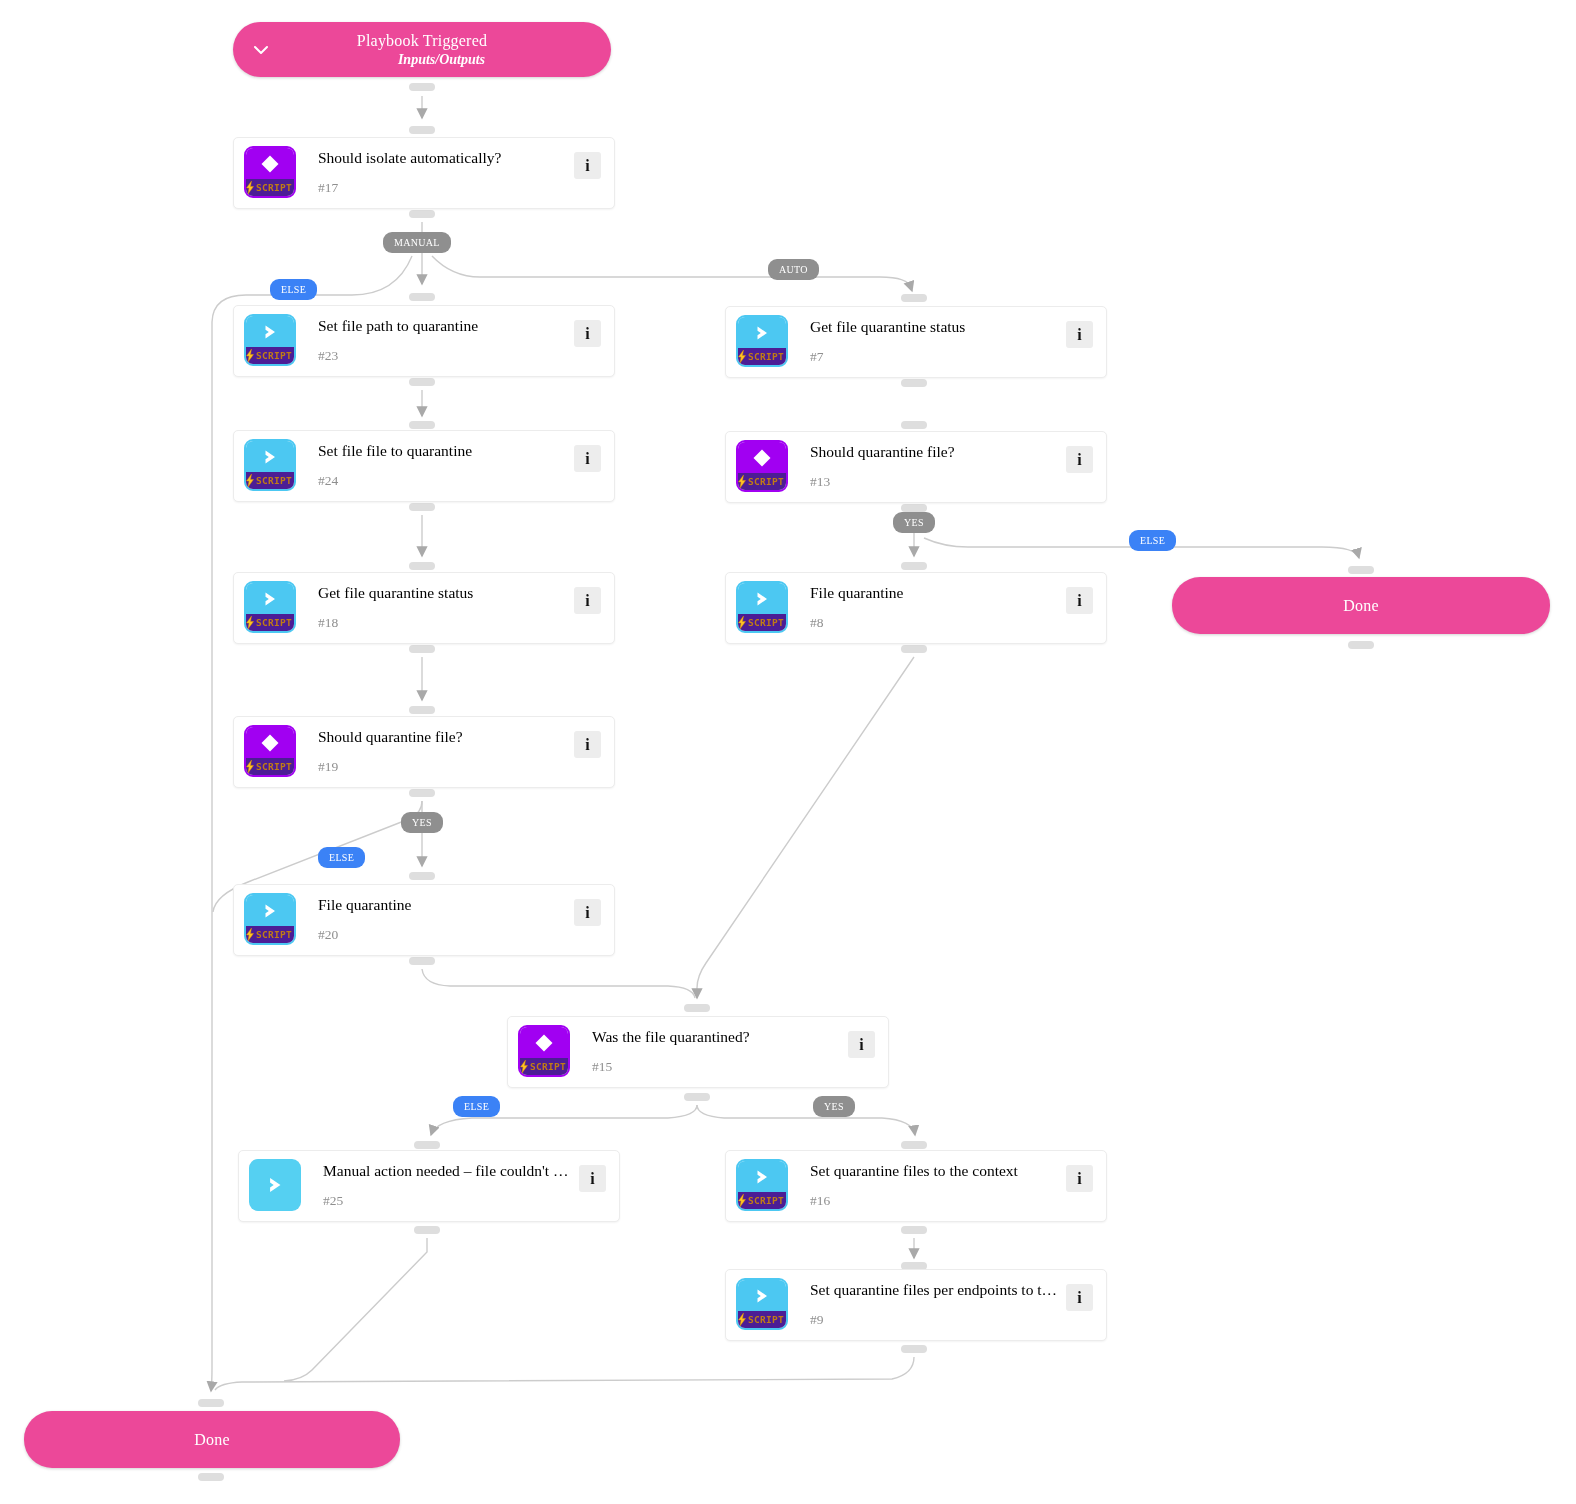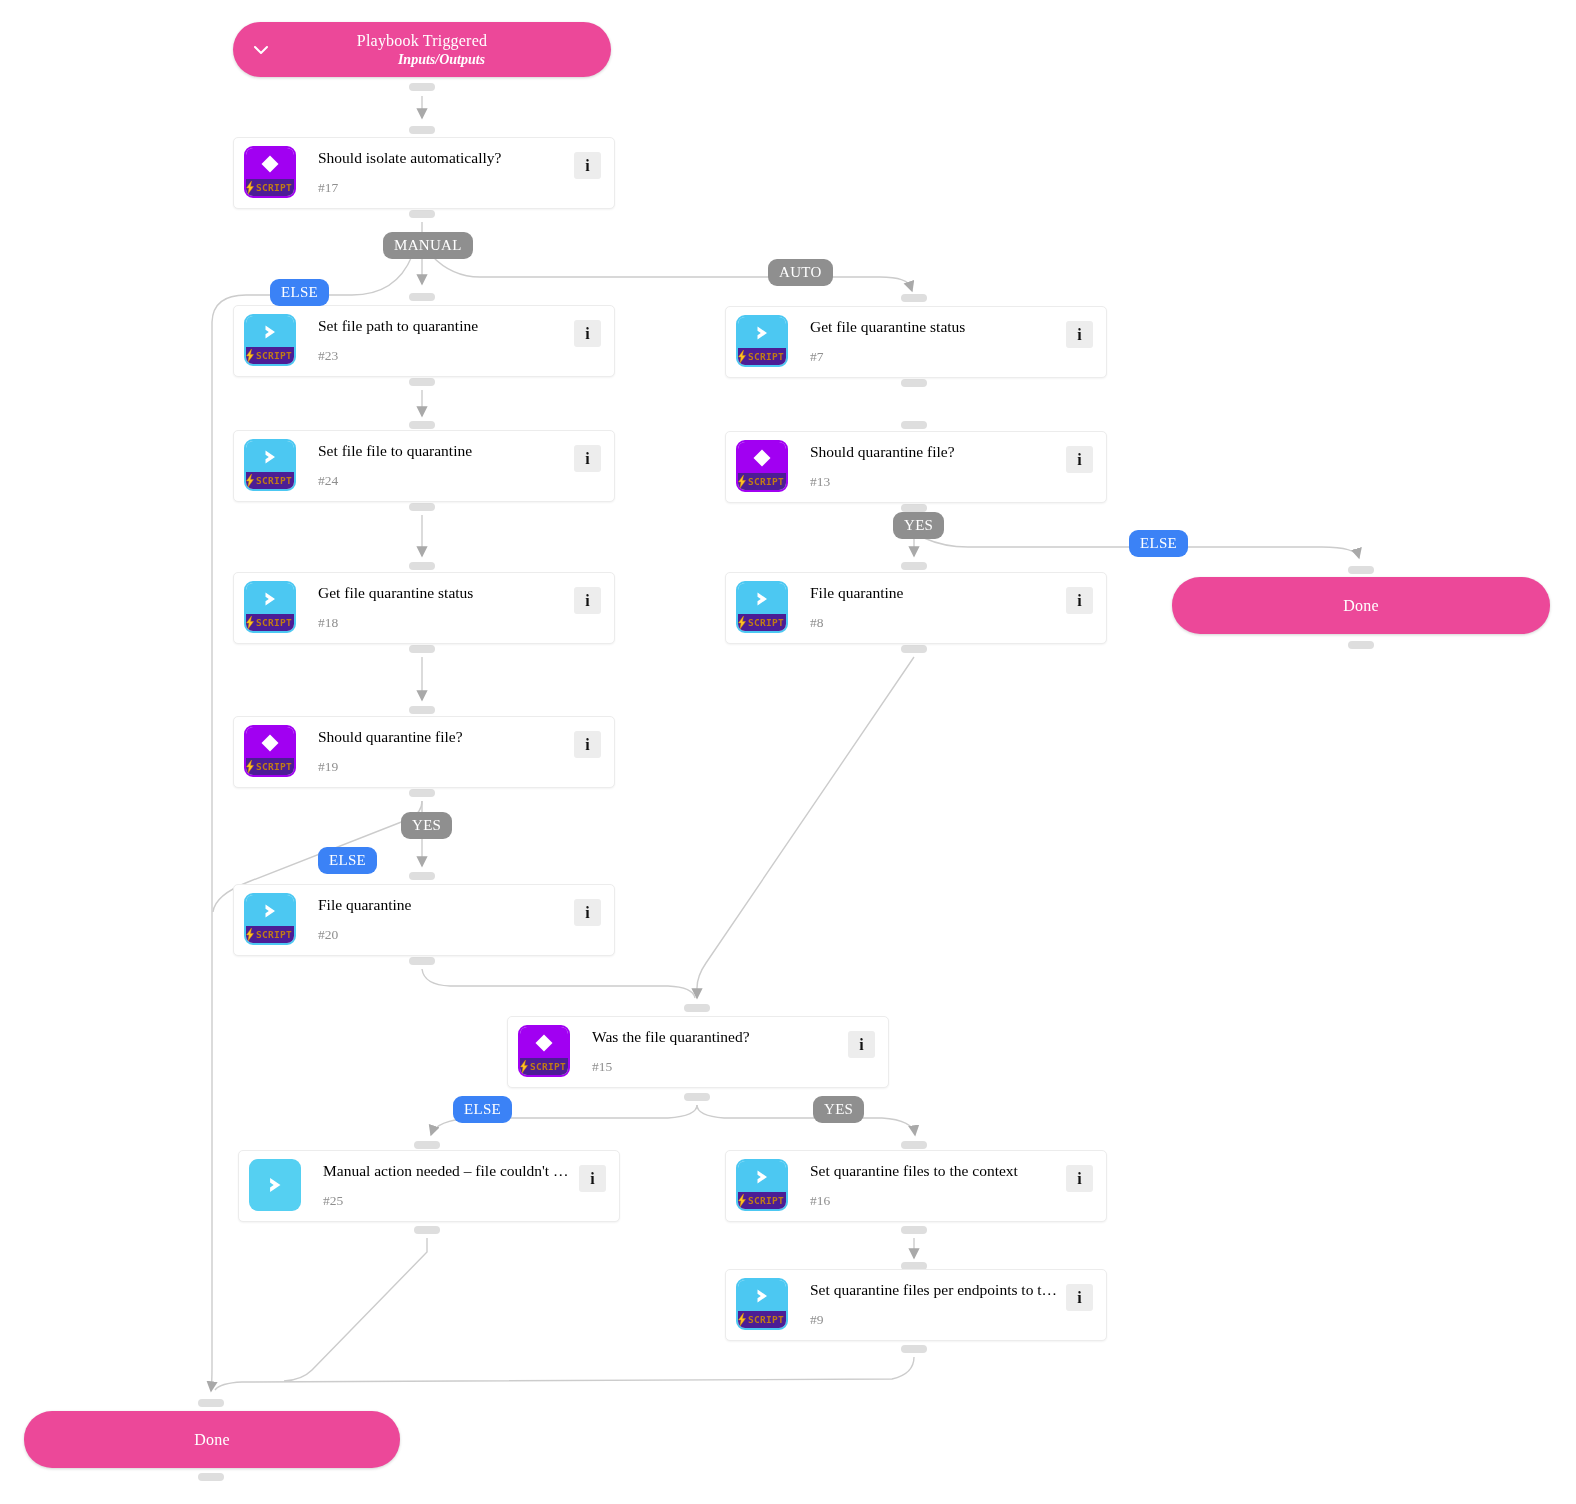--- a/index.html
+++ b/index.html
@@ -30,21 +30,21 @@
   .icon.cyan{border:2px solid #4cc8f2;}
   .icon .top{flex:1;display:flex;align-items:center;justify-content:center;}
   .icon.purple .top{background:#a100f2;}
   .icon.cyan .top{background:#4cc8f2;}
   .icon .strip{height:17px;background:#4c1d95;display:flex;align-items:center;justify-content:flex-start;gap:2px;}
   .icon .strip .stxt{font-family:"DejaVu Sans Mono",monospace;font-size:9.5px;font-weight:bold;
                      color:#c07c15;letter-spacing:.3px;}
   .icon.plain{background:#55d0f2;border:none;align-items:center;justify-content:center;}
   .icon.plain .top{flex:none;}
   
-  .blabel{position:absolute;z-index:4;color:#fff;font-size:15px;padding:5px 11px;border-radius:9px;
+  .blabel{position:absolute;z-index:4;color:#fff;font-size:10px;padding:5px 11px;border-radius:9px;
           letter-spacing:.3px;}
   .blabel.gray{background:#8f8f8f;}
   .blabel.black{background:#3b82f6;}
 </style>
 </head>
 <body>
 
 <div id="canvas">
 
   <svg class="wires" width="1576" height="1504">

